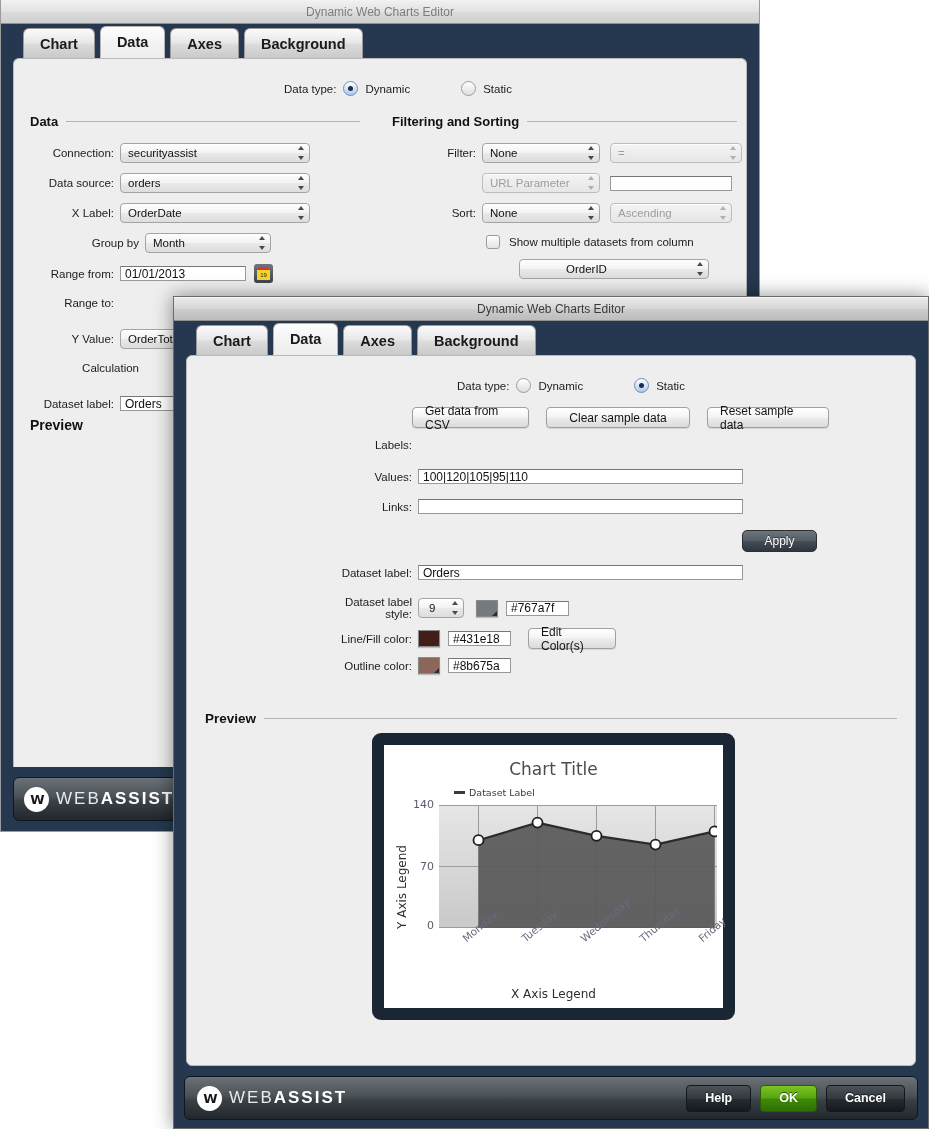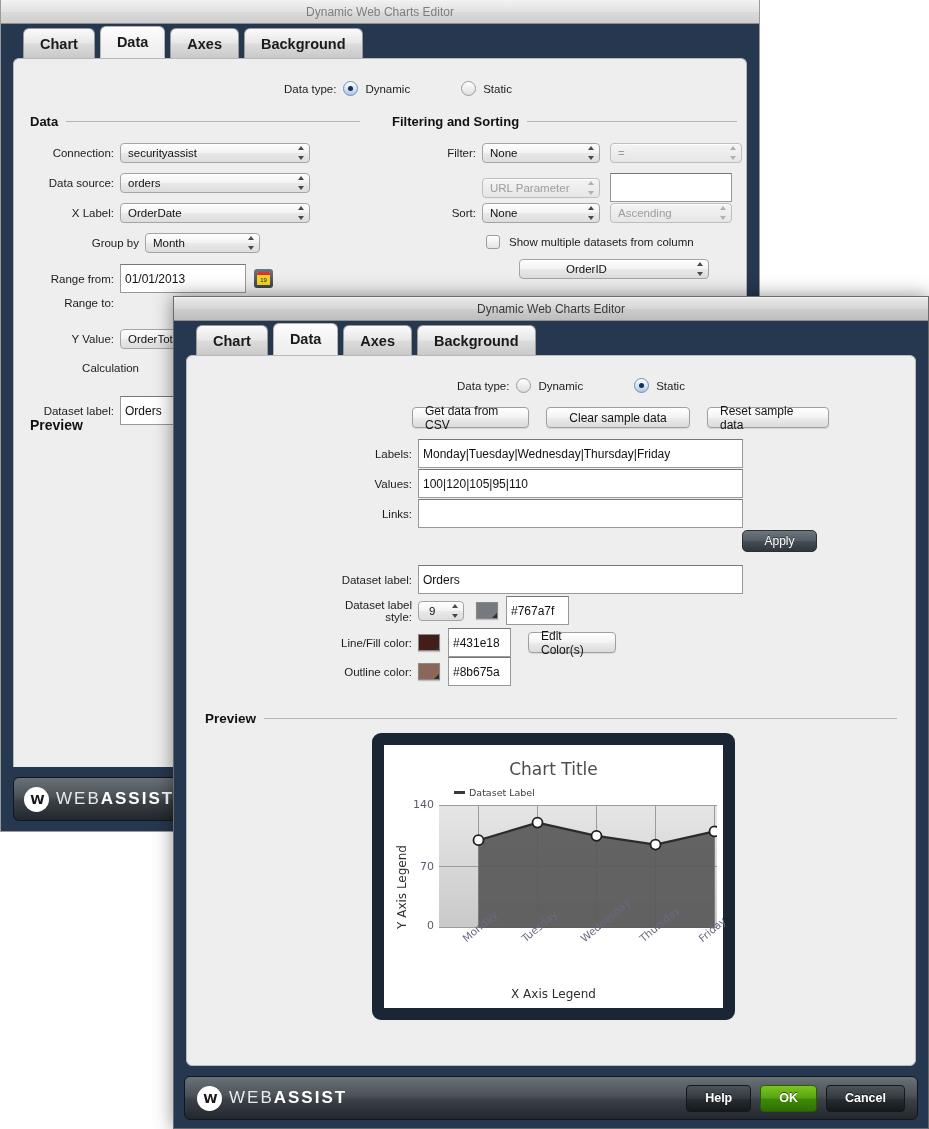--- a/index.html
+++ b/index.html
@@ -66,21 +66,21 @@
   }
   .select .arrows i {
     display: block; width: 0; height: 0; border-left: 3.5px solid transparent; border-right: 3.5px solid transparent;
   }
   .select .arrows i.up { border-bottom: 4px solid #4a4a4a; }
   .select .arrows i.dn { border-top: 4px solid #4a4a4a; }
   .select.disabled .arrows i.up { border-bottom-color: #b0b0b0; }
   .select.disabled .arrows i.dn { border-top-color: #b0b0b0; }
 
   .textfield {
-    height: 29px; border: 1px solid #999; border-top-color: #777;
+    height: 15px; border: 1px solid #999; border-top-color: #777;
     background: #ffffff; font-size: 12px; color: #111;
     display: flex; align-items: center; padding: 0 4px; white-space: nowrap; overflow: hidden;
   }
 
   .btn {
     height: 21px; padding: 0 12px; border: 1px solid #a0a0a0; border-radius: 4px;
     background: linear-gradient(to bottom, #ffffff 0%, #f4f4f4 48%, #ececec 52%, #dbdbdb 100%);
     font-size: 12px; color: #141414; display: inline-flex; align-items: center; justify-content: center;
     box-shadow: 0 1px 1px rgba(0,0,0,.10);
   }
@@ -224,21 +224,21 @@
             <span>OrderDate</span>
             <span class="arrows">
                 <i class="up"></i>
                 <i class="dn"></i>
               </span>
           </span>
         </div>
 
         <div class="row" style="position:absolute; left:16px; top:174px;">
           <span class="lbl" style="width:109px;">Group by</span>
-          <span class="select" style="width:115px; margin-left:6px;">
+          <span class="select" style="width:126px; margin-left:6px;">
             <span>Month</span>
             <span class="arrows">
                 <i class="up"></i>
                 <i class="dn"></i>
               </span>
           </span>
         </div>
 
         <div class="row" style="position:absolute; left:16px; top:205px;">
           <span class="lbl" style="width:84px;">Range from:</span>
@@ -398,23 +398,20 @@
         </div>
 
         <div class="row" style="position:absolute; left:225px; top:51px; gap:17px;">
           <span class="btn" style="width:117px;">Get data from CSV</span>
           <span class="btn" style="width:144px;">Clear sample data</span>
           <span class="btn" style="width:122px;">Reset sample data</span>
         </div>
 
         <div class="row" style="position:absolute; left:150px; top:83px;">
           <span class="lbl" style="width:75px;">Labels:</span>
-          <span class="textfield" style="width:325px; margin-left:6px;">
-            <span>Monday|Tuesday|Wednesday|Thursday|Friday</span>
-          </span>
         </div>
 
         <div class="row" style="position:absolute; left:150px; top:113px;">
           <span class="lbl" style="width:75px;">Values:</span>
           <span class="textfield" style="width:325px; margin-left:6px;">
             <span>100|120|105|95|110</span>
           </span>
         </div>
 
         <div class="row" style="position:absolute; left:150px; top:143px;">

